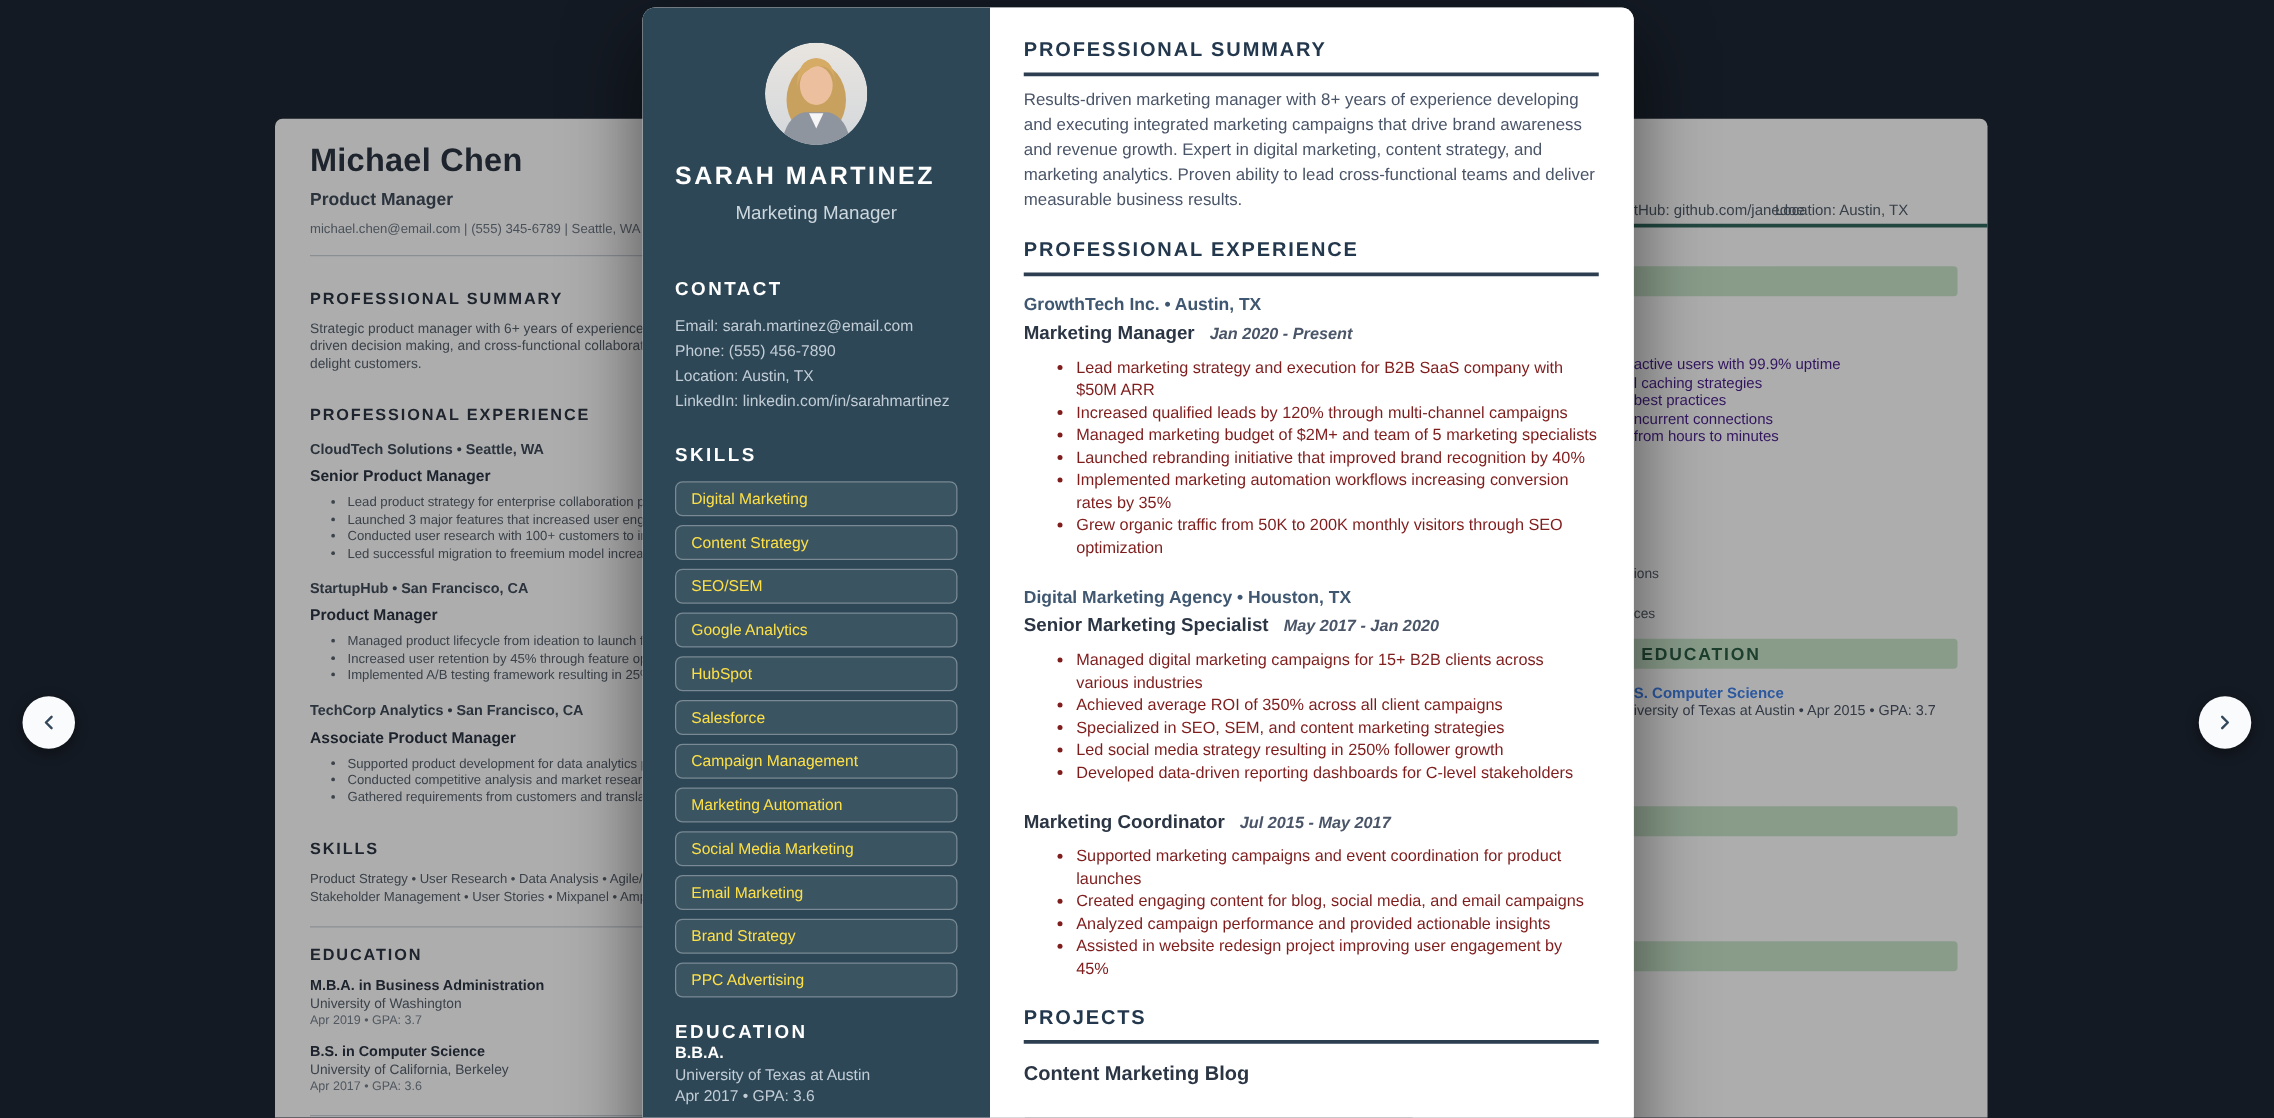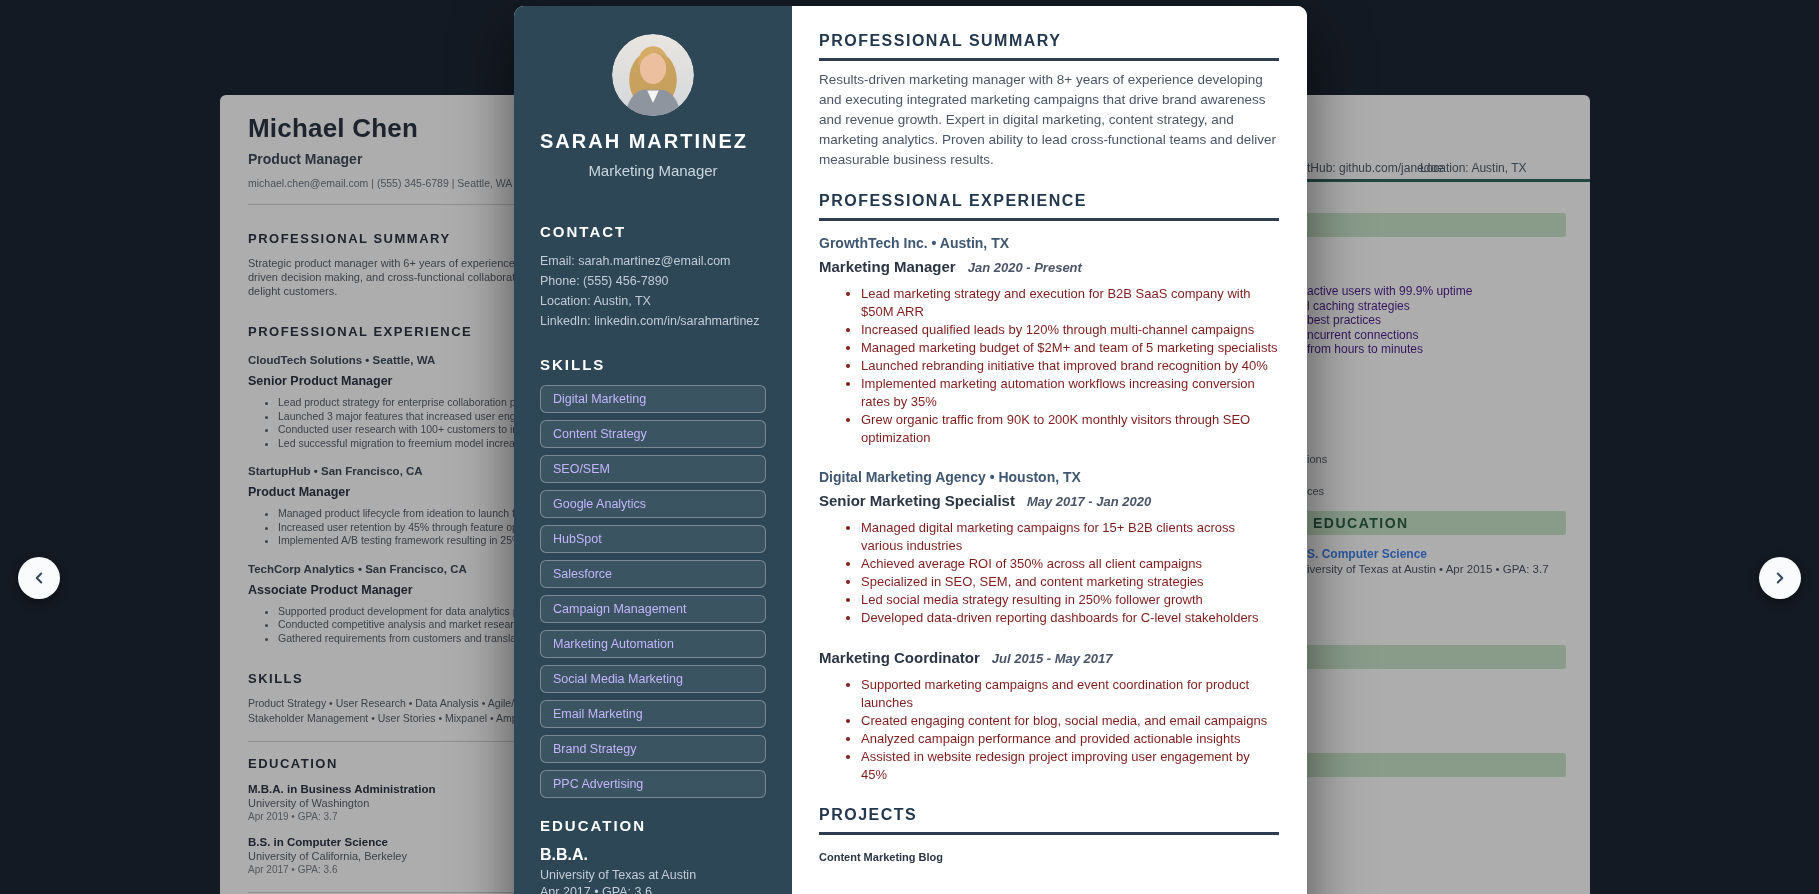--- a/index.html
+++ b/index.html
@@ -74,44 +74,44 @@
   .sb-title { text-align: center; font-size: 15px; color: #cdd7de; margin-top: 9px; }
   .sb-h { font-size: 15px; font-weight: bold; letter-spacing: 2px; color: #ffffff; }
   .sb-contact-h { margin-top: 44px; }
   .sb-contact-lines { margin-top: 11px; font-size: 12.5px; color: #c2cdd6; line-height: 20px; }
   .sb-skills-h { margin-top: 25px; }
   .chips { margin-top: 12px; }
   .chip {
     border: 1px solid rgba(255,255,255,.32);
     background: rgba(255,255,255,.07);
     border-radius: 6px; padding: 6px 12px;
-    font-size: 12.5px; color: #c4b5fd;
+    font-size: 12.5px; color: #fde047;
     margin-bottom: 7px; white-space: nowrap;
   }
   .sb-edu-h { margin-top: 19px; }
-  .sb-degree { margin-top: 12px; font-size: 16px; font-weight: bold; }
+  .sb-degree { font-size: 13px; font-weight: bold; }
   .sb-school, .sb-edumeta { font-size: 12.5px; color: #c2cdd6; line-height: 17px; }
   .sb-school { margin-top: 3px; }
 
   .main { flex: 1; padding: 26px 28px 20px 27px; background: #fff; }
   .m-h {
     font-size: 16px; font-weight: bold; letter-spacing: 1.5px;
     color: #24384d; padding-bottom: 8px;
     border-bottom: 3px solid #2c3e50;
   }
   .m-h.spaced { margin-top: 22px; }
   .m-summary { margin-top: 9px; font-size: 13.5px; color: #4a5568; line-height: 20px; }
   .job-company { margin-top: 14px; font-size: 14px; font-weight: 600; color: #3f5770; }
   .job-titlerow { margin-top: 7px; display: flex; align-items: baseline; gap: 12px; }
   .job-title { font-size: 15px; font-weight: bold; color: #2b3544; }
   .job-dates { font-size: 13px; font-style: italic; font-weight: 600; color: #4a5568; }
   .job-ul { margin: 10px 0 22px 0; padding-left: 42px; }
   .job-ul li { font-size: 13px; color: #7f1d1d; line-height: 18px; }
   .project { margin-top: 16px; }
-  .project-name { font-size: 11px; font-weight: bold; color: #2b3544; }
+  .project-name { font-size: 16px; font-weight: bold; color: #2b3544; }
 
   
   .nav-btn {
     position: absolute; width: 42px; height: 42px; border-radius: 50%;
     background: #fafbfc; border: none; z-index: 4; cursor: pointer;
     display: flex; align-items: center; justify-content: center;
     box-shadow: 0 3px 10px rgba(0,0,0,.4);
   }
   .nav-prev { left: 18px; top: 557px; }
   .nav-next { left: 1759px; top: 557px; }
@@ -295,21 +295,21 @@
             <span class="job-title">Marketing Manager</span>
             <span class="job-dates">Jan 2020 - Present</span>
           </div>
           <ul class="job-ul">
 
           <li>Lead marketing strategy and execution for B2B SaaS company with $50M ARR</li>
             <li>Increased qualified leads by 120% through multi-channel campaigns</li>
             <li>Managed marketing budget of $2M+ and team of 5 marketing specialists</li>
             <li>Launched rebranding initiative that improved brand recognition by 40%</li>
             <li>Implemented marketing automation workflows increasing conversion rates by 35%</li>
-            <li>Grew organic traffic from 90K to 200K monthly visitors through SEO optimization</li>
+            <li>Grew organic traffic from 50K to 200K monthly visitors through SEO optimization</li>
           </ul>
         </div>
 
         <div>
           <div class="job-company">Digital Marketing Agency • Houston, TX</div>
           <div class="job-titlerow">
             <span class="job-title">Senior Marketing Specialist</span>
             <span class="job-dates">May 2017 - Jan 2020</span>
           </div>
           <ul class="job-ul">

